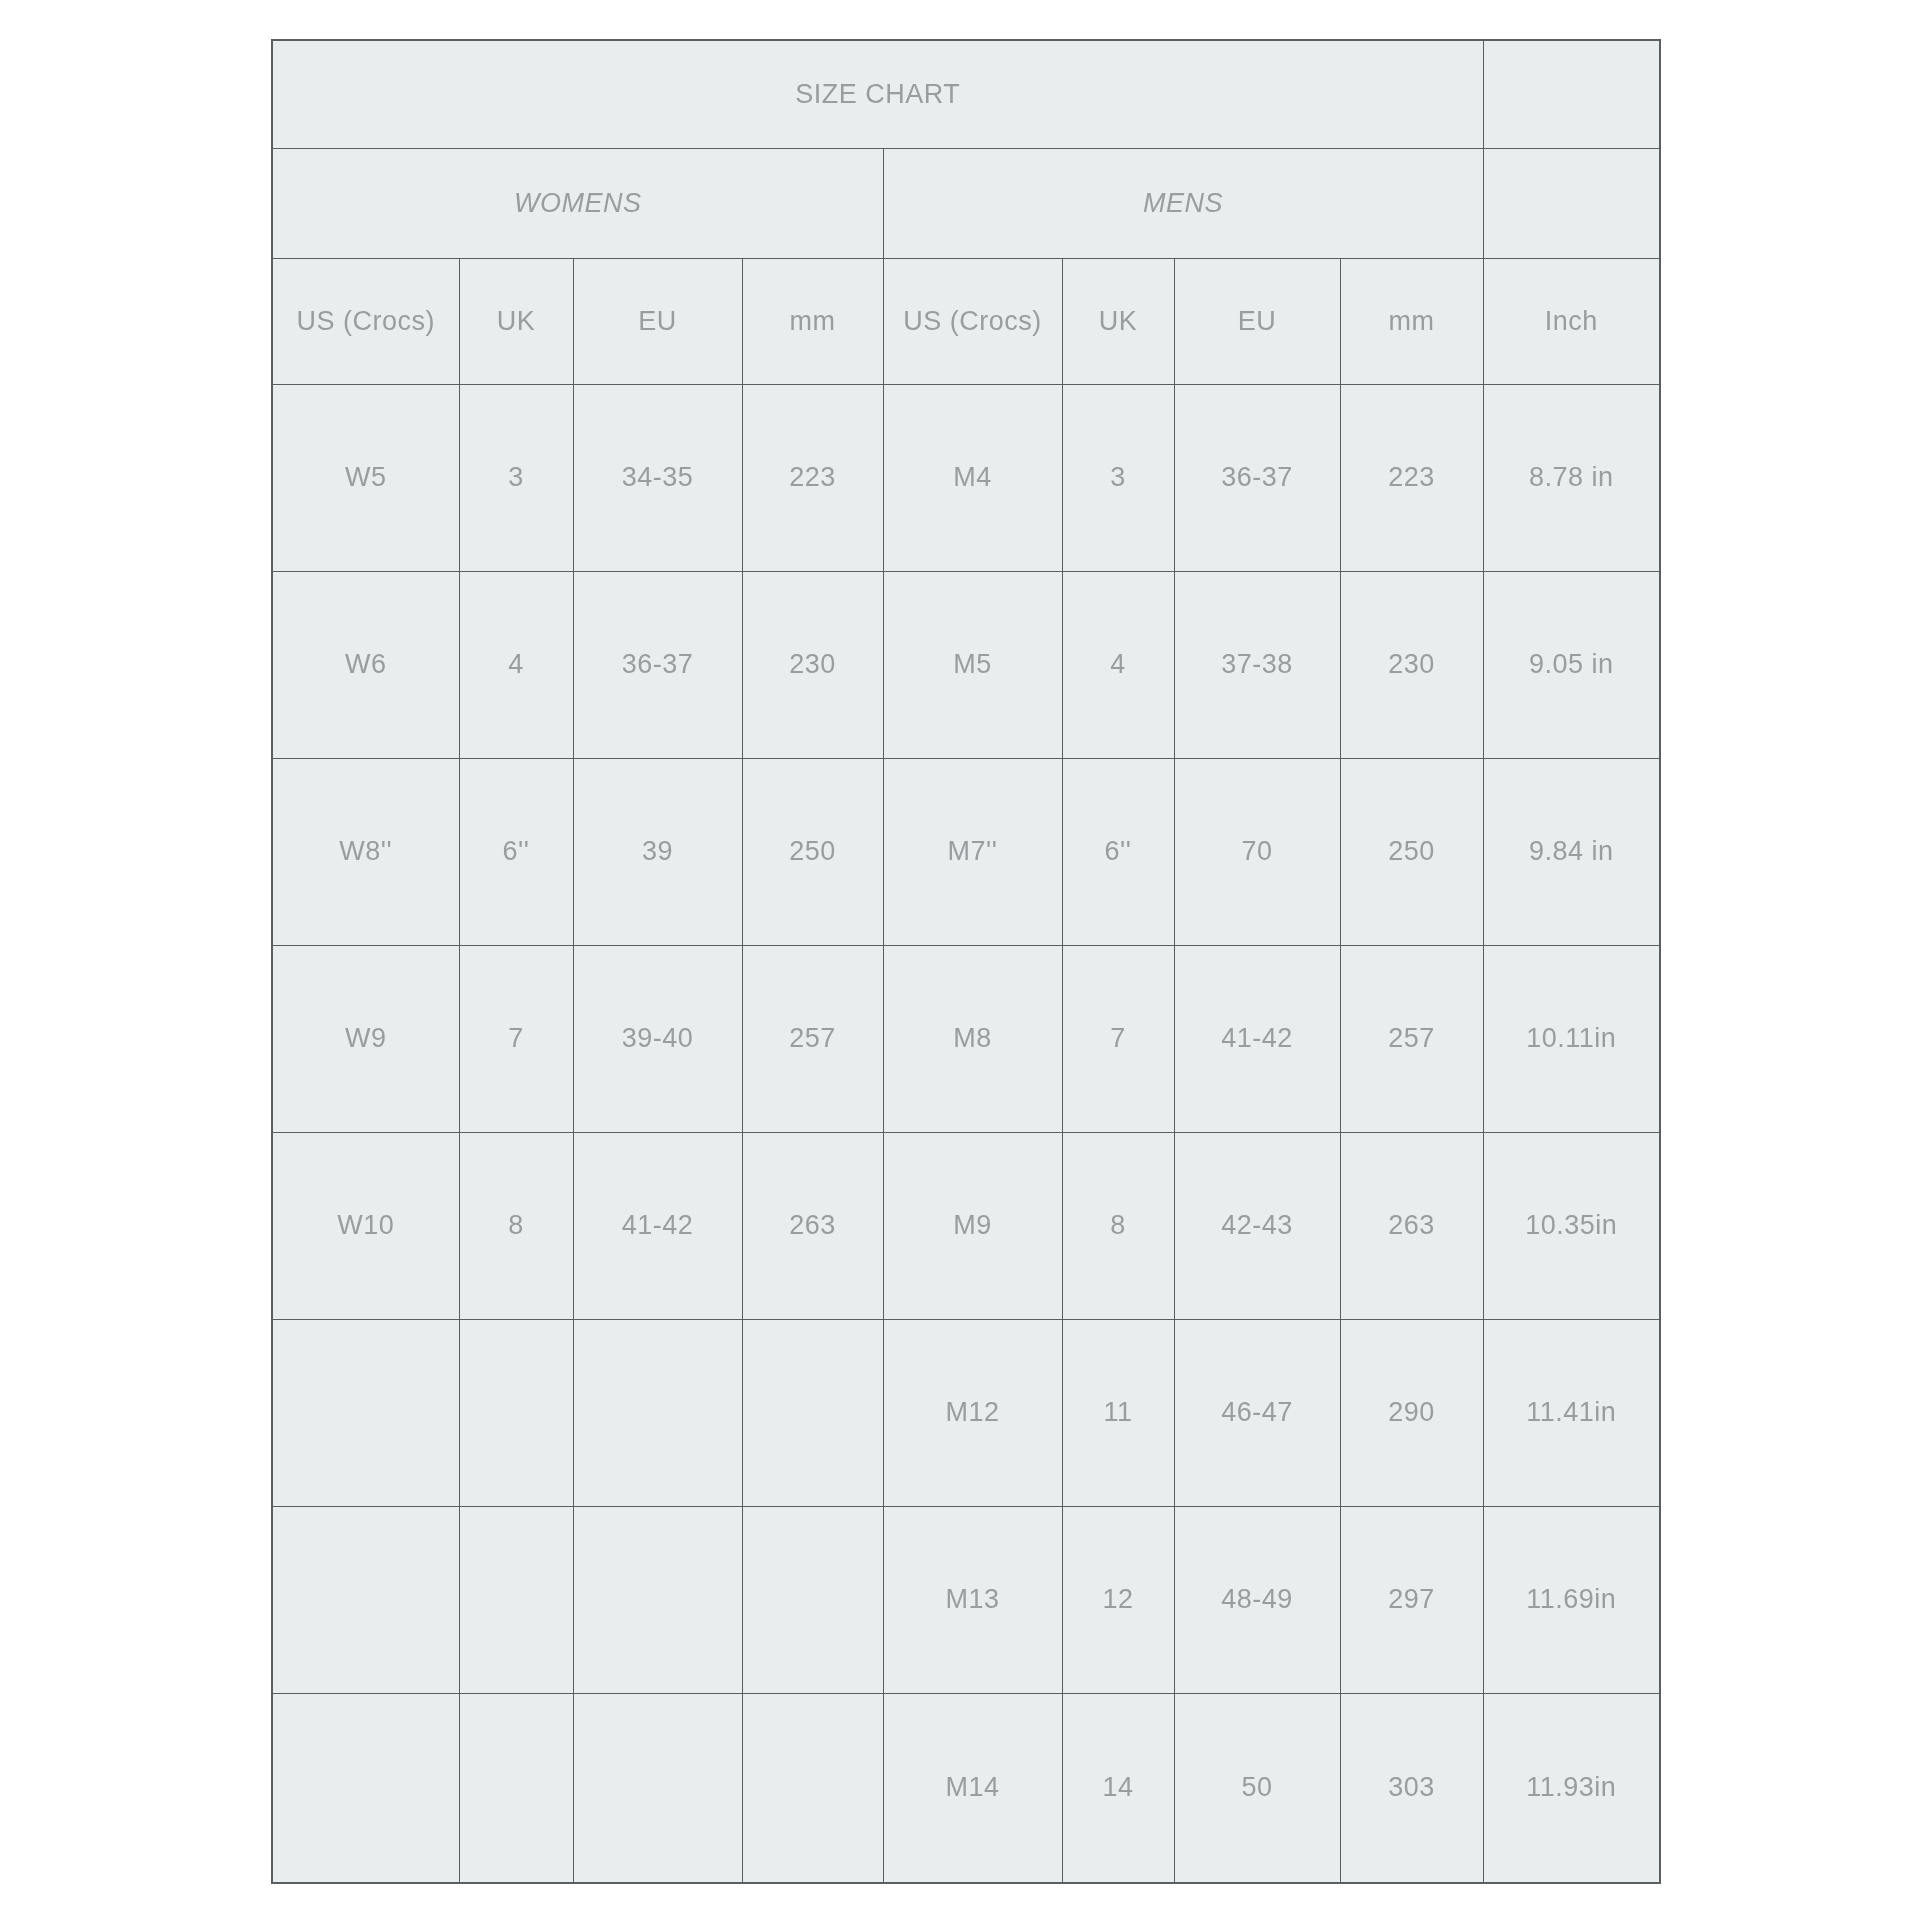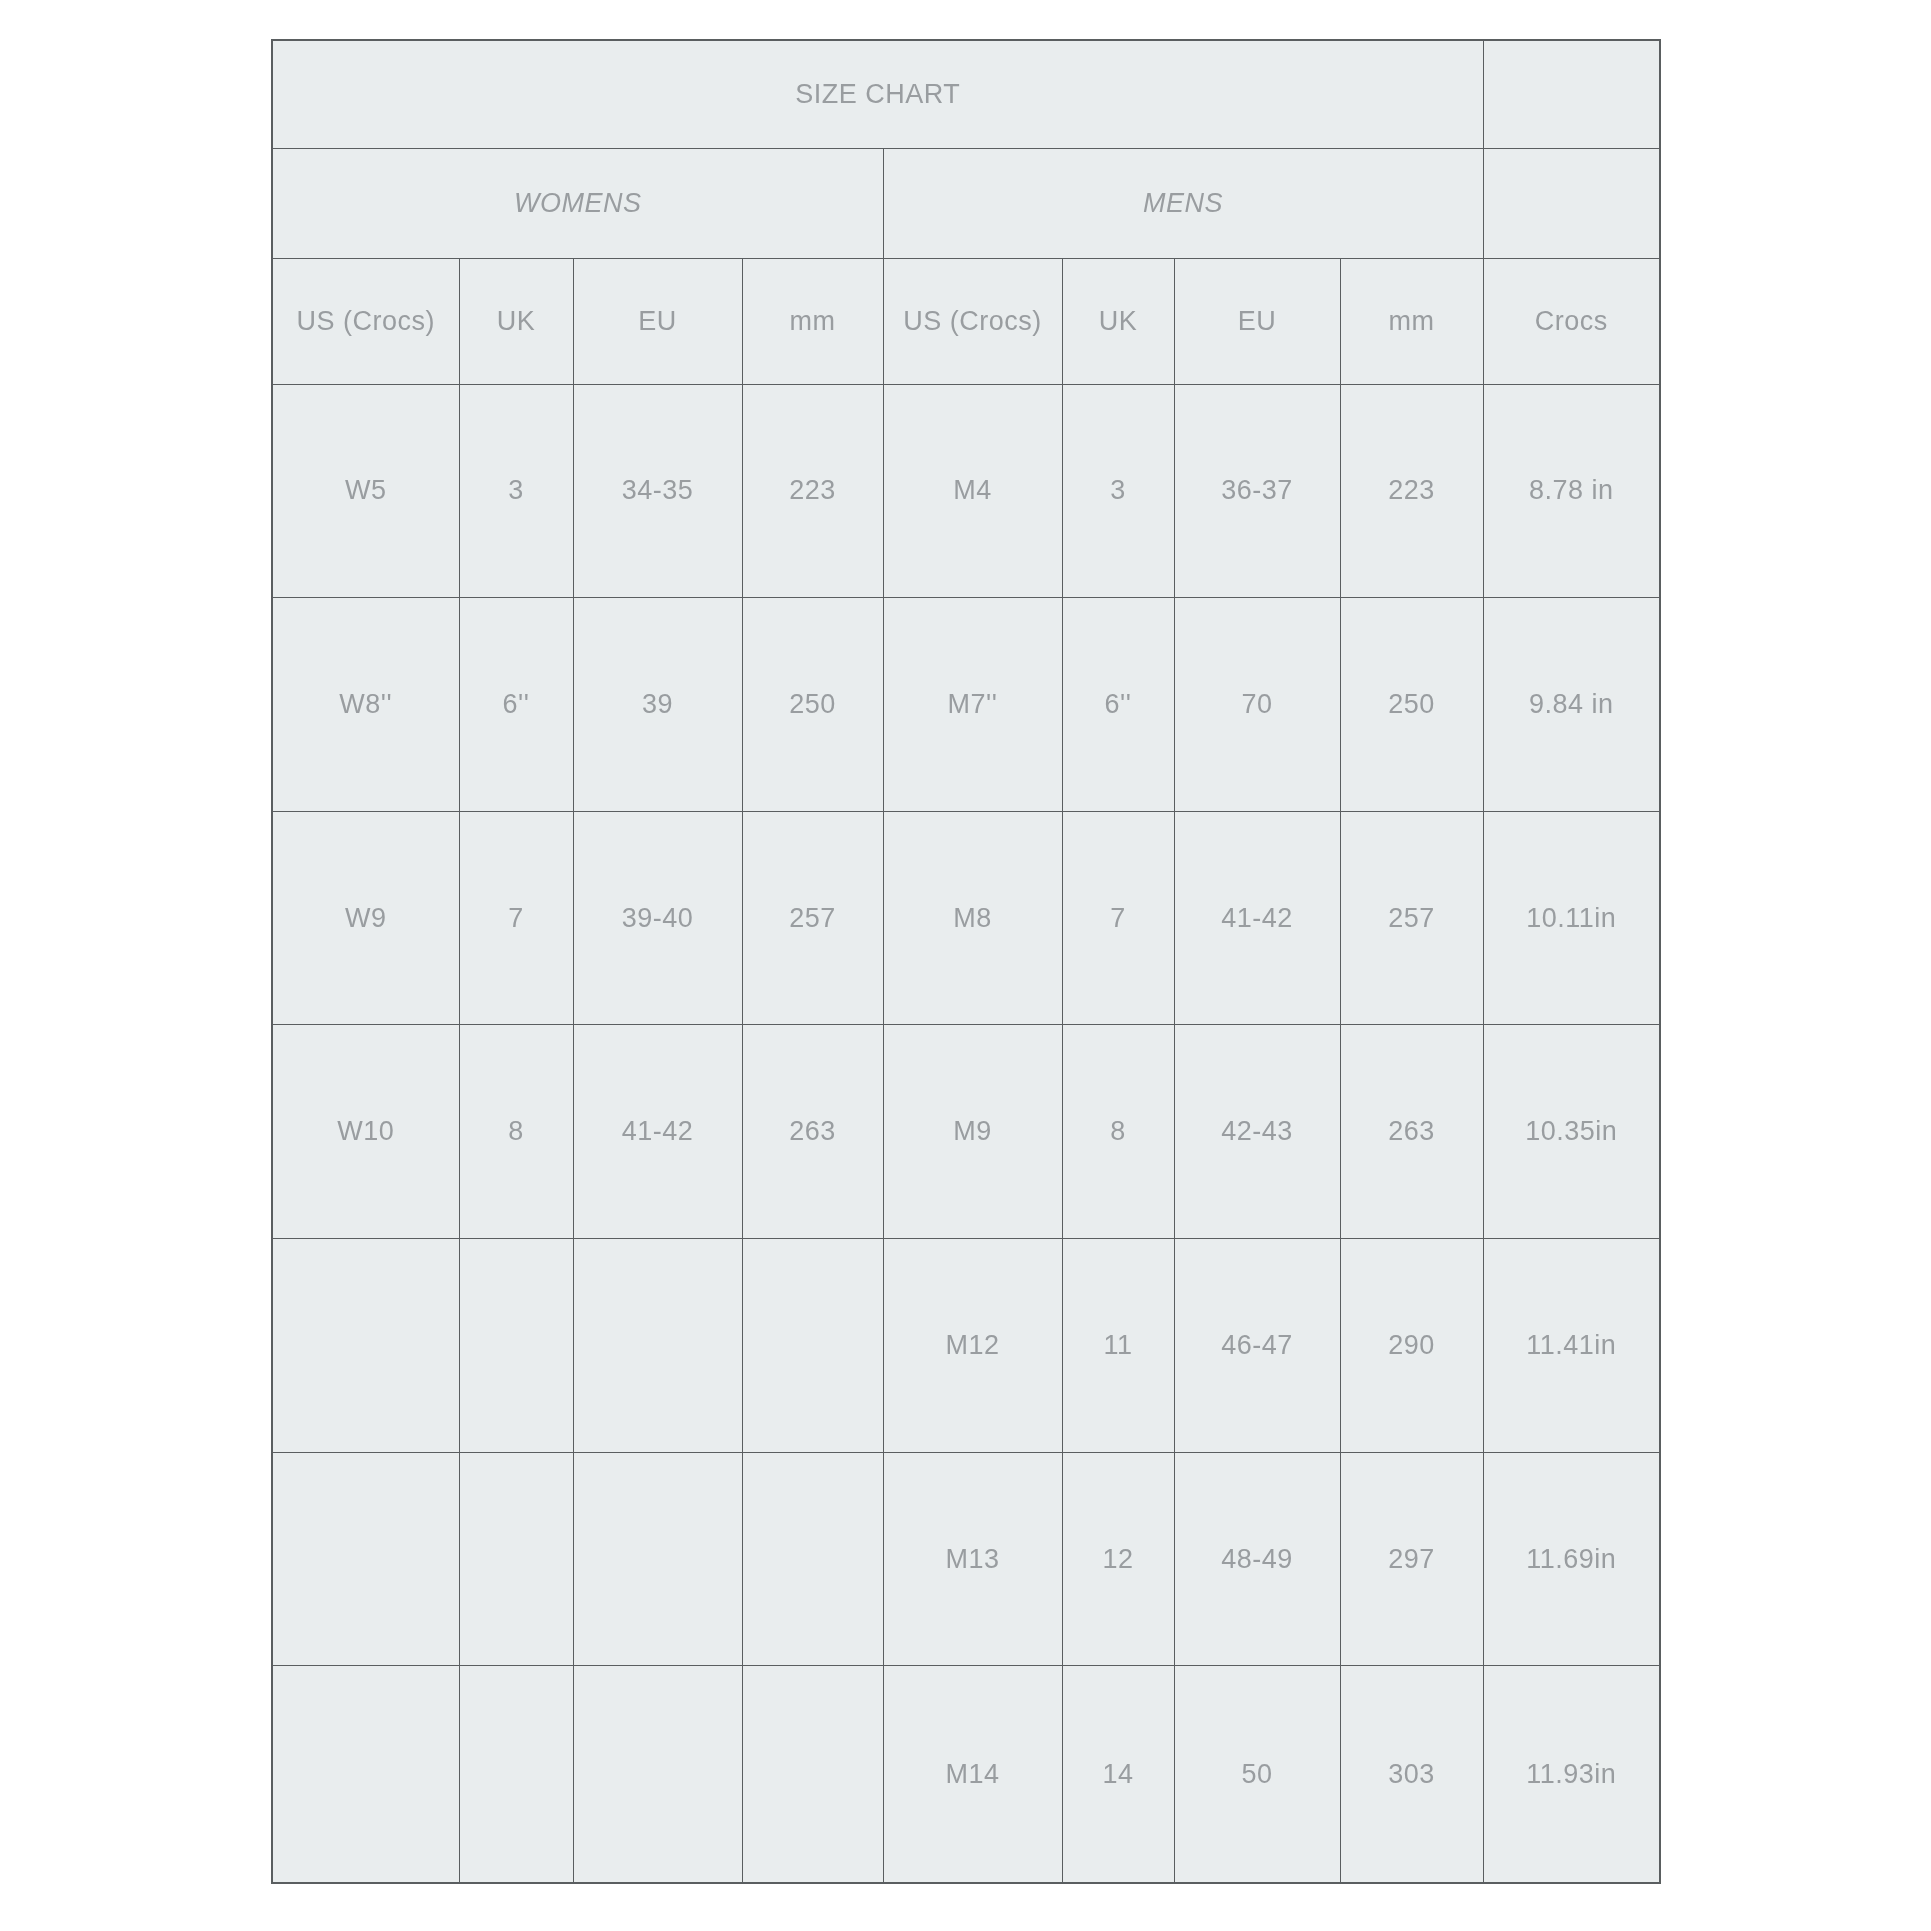--- a/index.html
+++ b/index.html
@@ -69,35 +69,46 @@
 
     <tr class="hr3">
       <td class="dark">US (Crocs)</td>
       <td>UK</td>
       <td>EU</td>
       <td>mm</td>
       <td class="dark md">US (Crocs)</td>
       <td>UK</td>
       <td>EU</td>
       <td>mm</td>
-      <td class="dark">Crocs</td>
+      <td class="dark">Inch</td>
     </tr>
 
     <tr>
       <td>W5</td>
       <td>3</td>
       <td>34-35</td>
       <td>223</td>
       <td class="md">M4</td>
       <td>3</td>
       <td>36-37</td>
       <td>223</td>
       <td>8.78 in</td>
     </tr>
 
+    <tr>
+      <td>W6</td>
+      <td>4</td>
+      <td>36-37</td>
+      <td>230</td>
+      <td class="md">M5</td>
+      <td>4</td>
+      <td>37-38</td>
+      <td>230</td>
+      <td>9.05 in</td>
+    </tr>
 
 
 
     <tr>
       <td>W8''</td>
       <td>6''</td>
       <td>39</td>
       <td>250</td>
       <td class="md">M7''</td>
       <td>6''</td>

